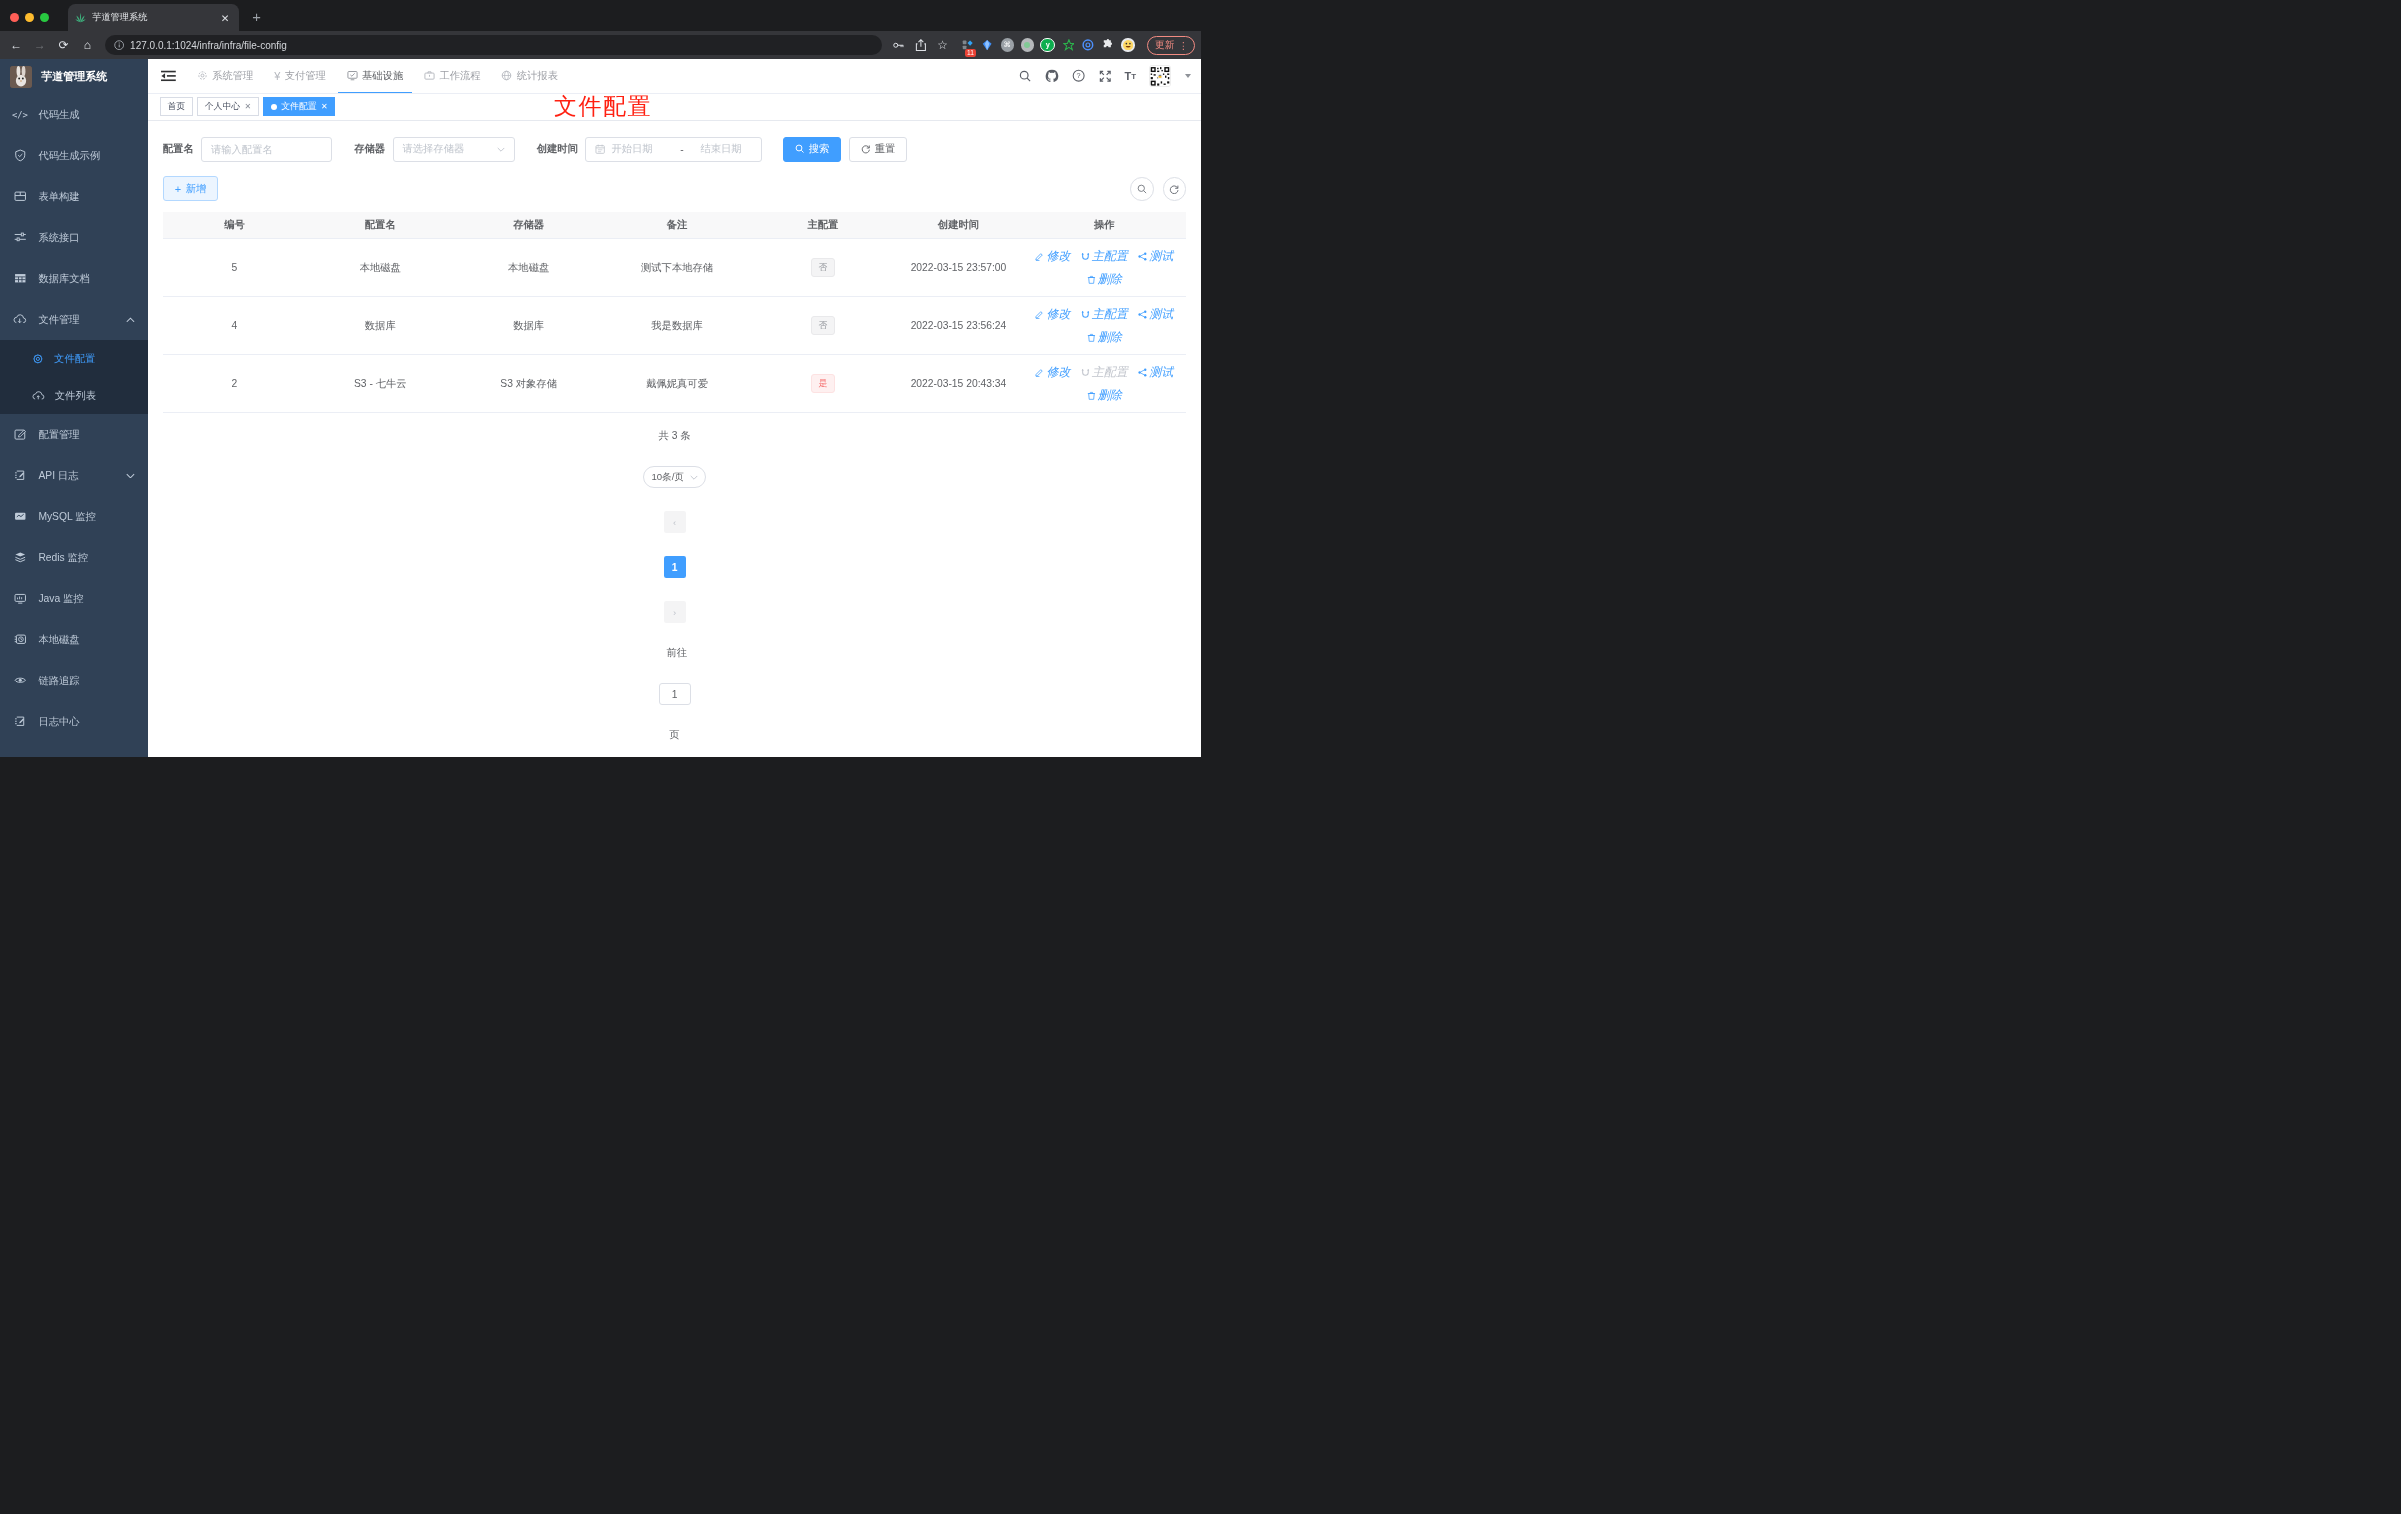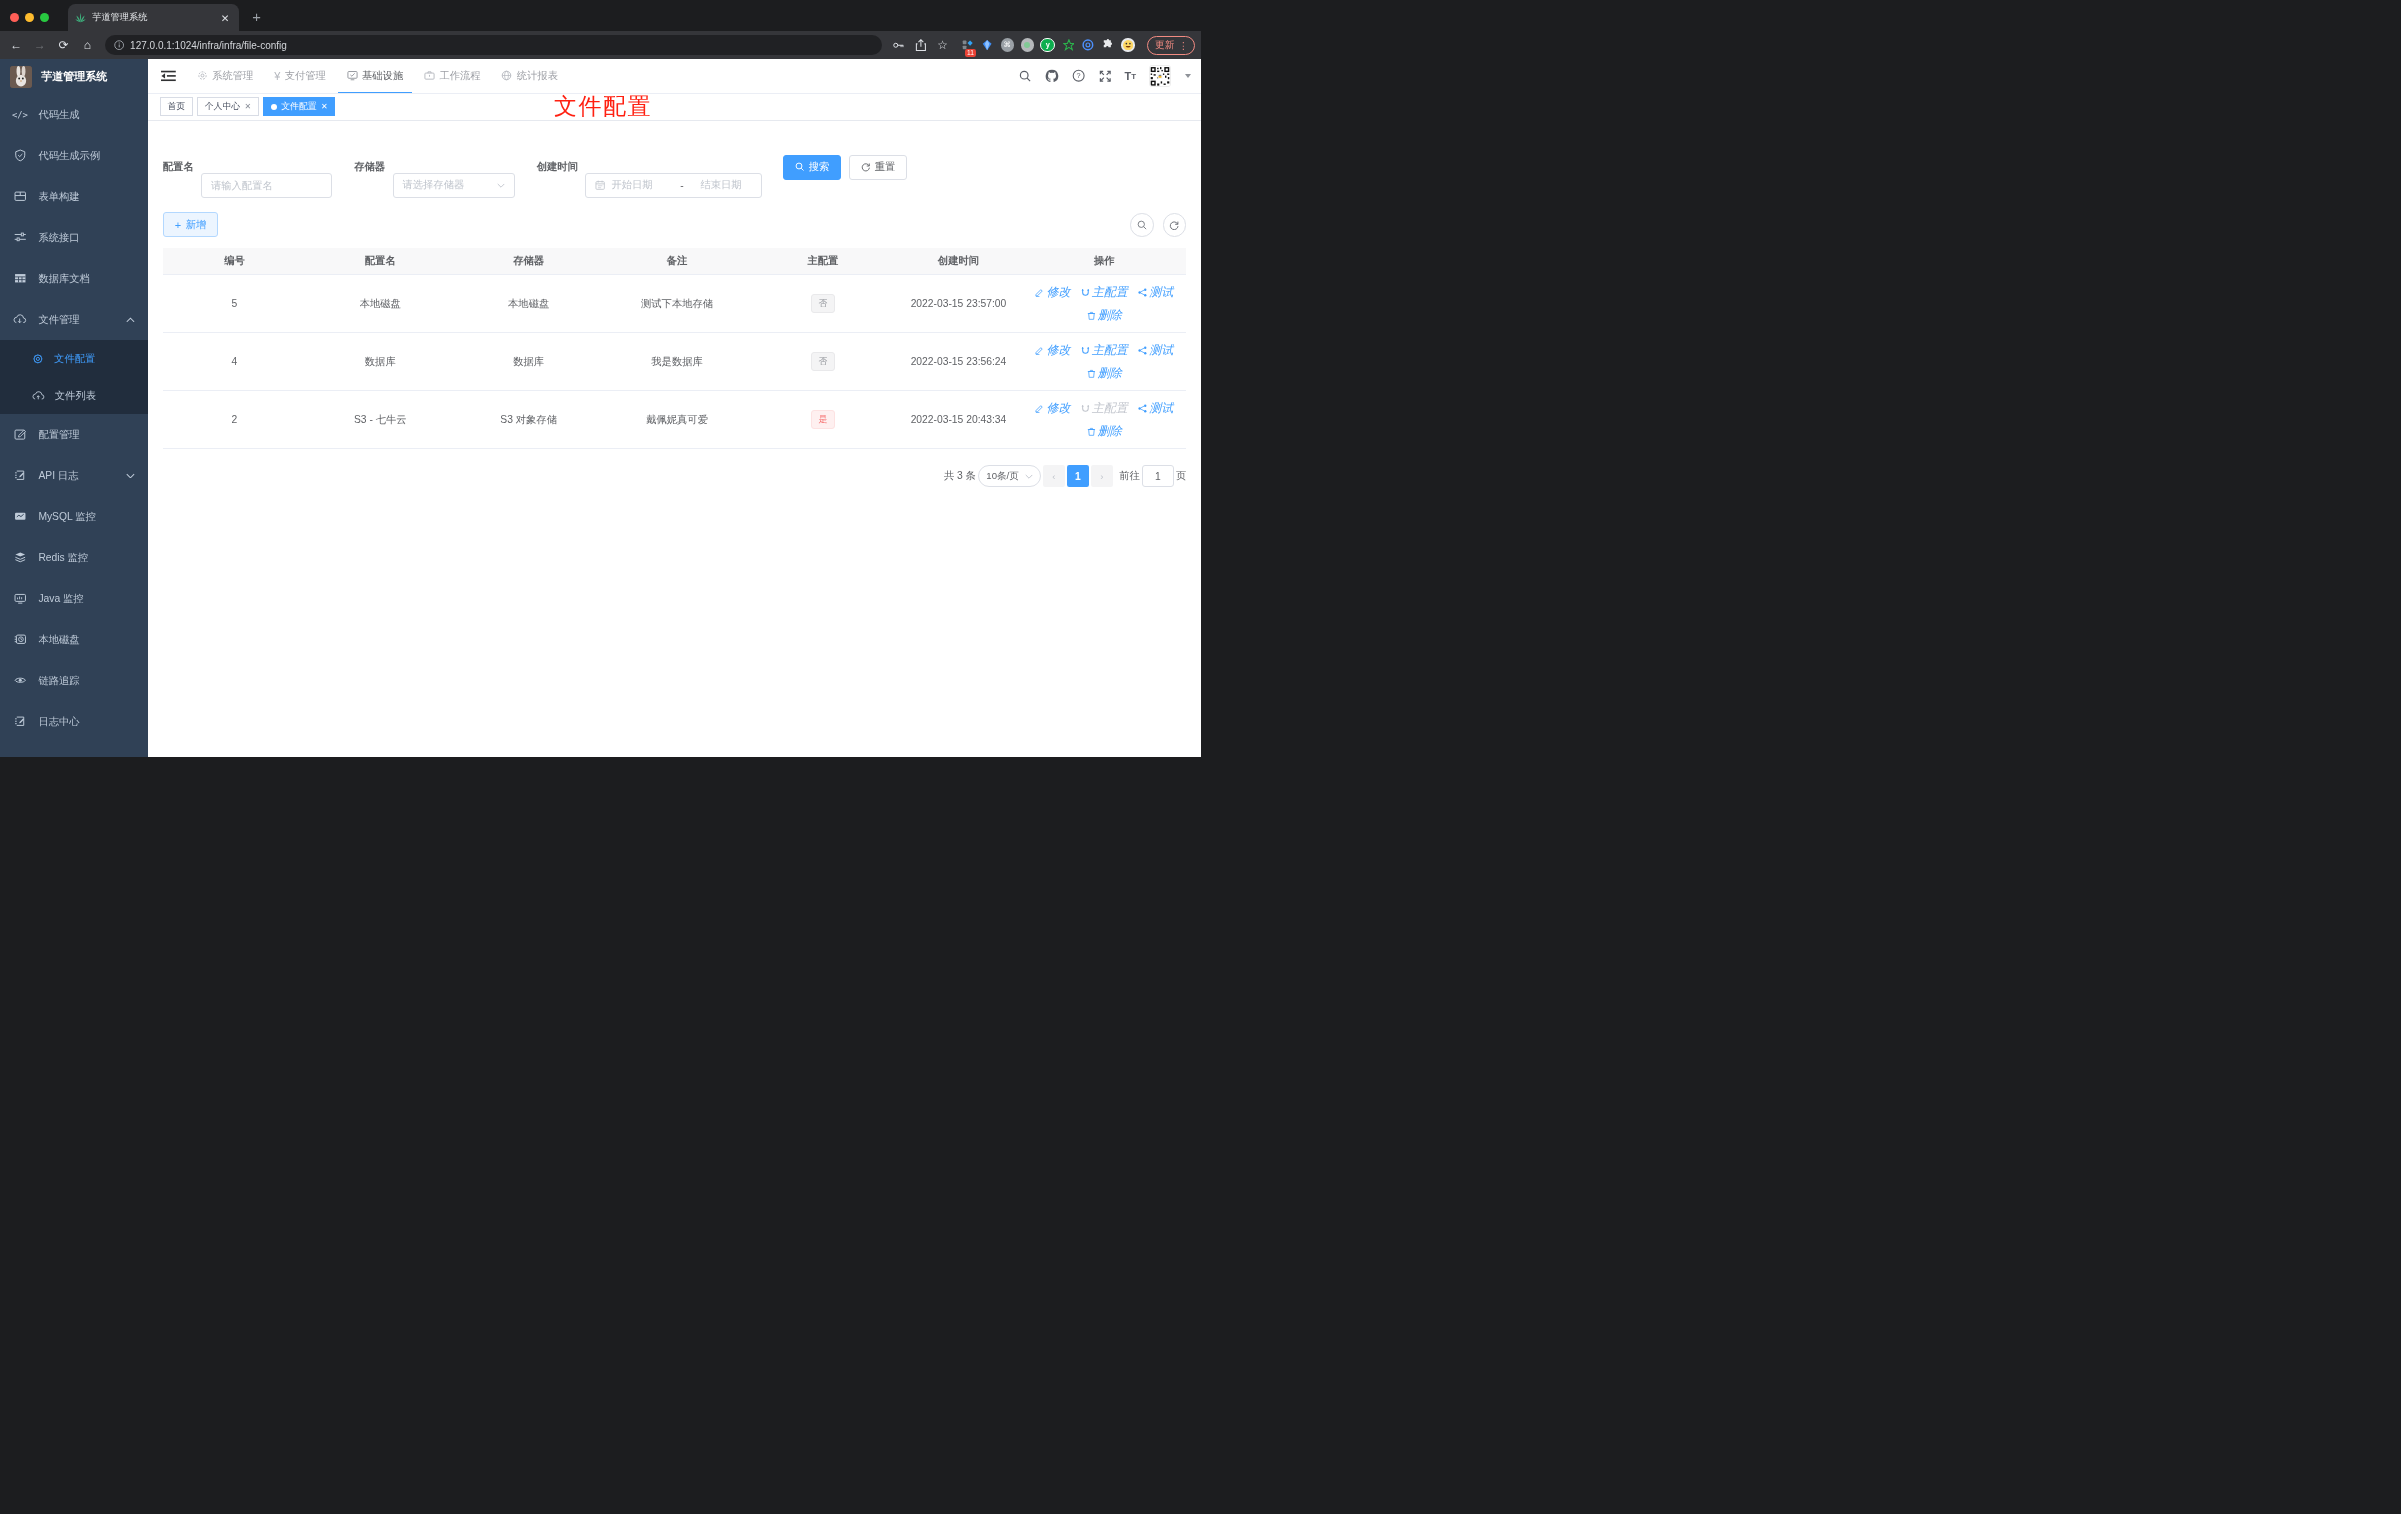--- a/index.html
+++ b/index.html
@@ -67,21 +67,21 @@
   .tagdot { width:5.9px; height:5.9px; border-radius:50%; background:#fff; }
 
   
   .annotation { position:absolute; top:32px; left:406px; color:#ff2011; font-size:23px; font-weight:500; letter-spacing:1.5px; z-index:9; }
 
   
   .content { flex:1; padding:16px 14.8px 0 14.8px; background:#fff; overflow:hidden; }
   .filters { display:flex; align-items:center; gap:7.4px; }
   .flabel { font-weight:bold; color:#606266; margin-left:14.8px; }
   .flabel.first { margin-left:0; }
-  .finput { height:25px; border:0.7px solid #dcdfe6; border-radius:3px; display:flex; align-items:center; padding:0 8.9px; color:#bfc4cc; gap:5.9px; background:#fff;margin-top:36px; }
+  .finput { height:25px; border:0.7px solid #dcdfe6; border-radius:3px; display:flex; align-items:center; padding:0 8.9px; color:#bfc4cc; gap:5.9px; background:#fff; }
   .finput input { border:none; outline:none; width:100%; font-size:10.3px; color:#606266; }
   .finput input::placeholder { color:#bfc4cc; }
   .w-name { width:131px; }
   .w-store { width:122px; justify-content:space-between; }
   .w-date { width:177px; }
   .btn { height:25px; border-radius:3px; display:flex; align-items:center; gap:4.4px; padding:0 11px; cursor:pointer; border:0.7px solid #dcdfe6; background:#fff; color:#606266; font-size:10.3px; }
   .btn.primary { background:#409eff; border-color:#409eff; color:#fff; }
   .btn.plain { background:#ecf5ff; border-color:#b3d8ff; color:#409eff; }
   .btnrow { display:flex; align-items:center; margin-top:14.8px; }
   .circbtns { margin-left:auto; display:flex; gap:8.9px; }
@@ -93,21 +93,21 @@
   tbody td { height:58px; text-align:center; color:#606266; border-bottom:0.7px solid #ebeef5; font-size:10.3px; }
   .eltag { display:inline-block; padding:2.2px 6.6px; font-size:8.9px; border-radius:3px; }
   .eltag.info { background:#f4f4f5; border:0.7px solid #e9e9eb; color:#909399; }
   .eltag.danger { background:#fef0f0; border:0.7px solid #fde2e2; color:#f56c6c; }
   .ops { display:flex; flex-direction:column; gap:5.9px; align-items:center; }
   .opline { display:flex; gap:10.3px; justify-content:flex-end; }
   .oplink { color:#409eff; cursor:pointer; display:flex; align-items:center; gap:2.2px; font-size:12px; white-space:nowrap;font-style:italic; }
   .oplink.disabled { color:#c0c4cc; cursor:not-allowed; }
 
   
-  .pager { display:flex; align-items:center; justify-content:flex-end; gap:2px; margin-top:16px; color:#606266; }
+  .pager { display:flex; align-items:center; justify-content:space-between; gap:23px; margin-top:16px; color:#606266;flex-direction:column; }
   .psel { height:22px; width:63px; border:0.7px solid #dcdfe6; border-radius:11px; display:flex; align-items:center; justify-content:space-between; padding:0 7.4px; color:#606266; font-size:9.6px; }
   .pbtn { width:22px; height:22px; background:#f4f4f5; color:#c0c4cc; border-radius:2.2px; display:flex; align-items:center; justify-content:center; font-size:9.6px; }
   .pnum { width:22px; height:22px; background:#409eff; color:#fff; border-radius:2.2px; display:flex; align-items:center; justify-content:center; font-weight:bold; }
   .goto { width:32px; height:22px; border:0.7px solid #dcdfe6; border-radius:3px; text-align:center; outline:none; color:#606266; font-size:10.3px; }
 </style>
 </head>
 <body>
 
 <div class="tabstrip">
   <div class="traffic">

